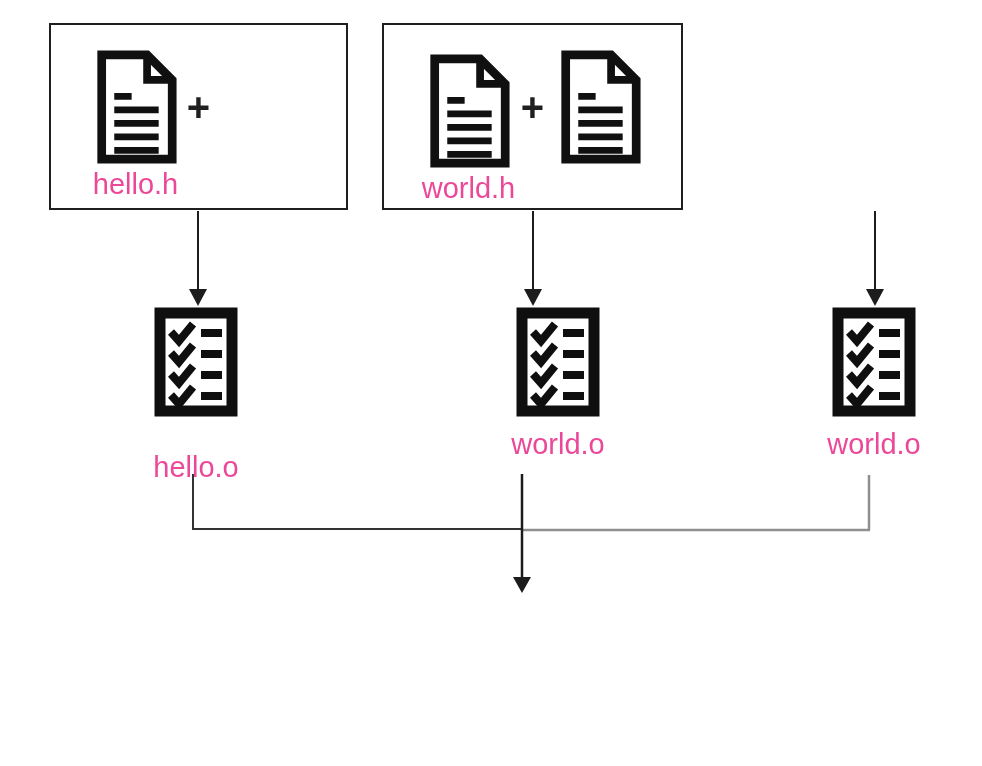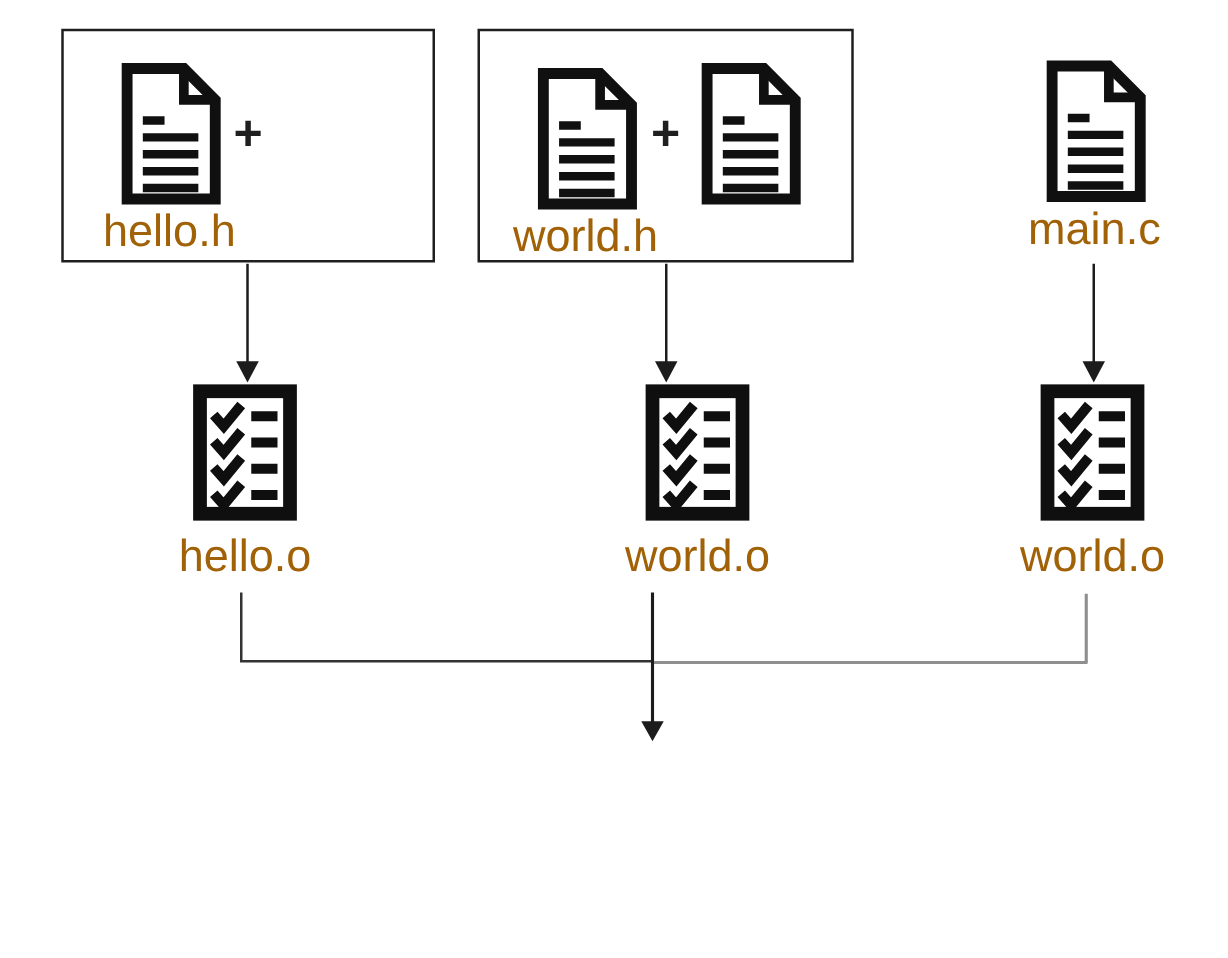--- a/index.html
+++ b/index.html
@@ -16,22 +16,22 @@
     border:2px solid #1f1f1f;
     background:#ffffff;
     box-sizing:content-box;
   }
   .file-unit{
     position:absolute;
     display:flex;flex-direction:column;align-items:center;
   }
   .file-label{
     margin-top:3px;
-    font-size:36px;line-height:33px;
-    color:#a16207;white-space:nowrap;text-align:center;
+    font-size:29px;line-height:33px;
+    color:#ec4899;white-space:nowrap;text-align:center;
   }
   .plus{
     position:absolute;left:0;right:0;text-align:center;
     font-size:40px;font-weight:700;color:#1f1f1f;line-height:40px;
   }
   .obj-label{margin-top:11px;}
   .out-label{margin-top:19px;}
 </style>
 </head>
 <body>
@@ -99,34 +99,22 @@
         <path d="M56 6 V32 H82" fill="none" stroke="#101010" stroke-width="8"></path>
         <path d="M22 49 H40" stroke="#101010" stroke-width="7"></path>
         <path d="M22 63 H68" stroke="#101010" stroke-width="7"></path>
         <path d="M22 77 H68" stroke="#101010" stroke-width="7"></path>
         <path d="M22 91 H68" stroke="#101010" stroke-width="7"></path>
         <path d="M22 105 H68" stroke="#101010" stroke-width="7"></path>
       </svg>
     </div>
   </div>
 
-  <div class="file-unit" style="left:833px;top:47px;width:85px;">
-    <svg width="85" height="116" viewBox="0 0 88 120">
-      <path d="M9 6 H56 L82 32 V114 H9 Z" fill="#ffffff" stroke="#101010" stroke-width="9" stroke-linejoin="miter"></path>
-      <path d="M56 6 V32 H82" fill="none" stroke="#101010" stroke-width="8"></path>
-      <path d="M22 49 H40" stroke="#101010" stroke-width="7"></path>
-      <path d="M22 63 H68" stroke="#101010" stroke-width="7"></path>
-      <path d="M22 77 H68" stroke="#101010" stroke-width="7"></path>
-      <path d="M22 91 H68" stroke="#101010" stroke-width="7"></path>
-      <path d="M22 105 H68" stroke="#101010" stroke-width="7"></path>
-    </svg>
-    <div class="file-label">main.c</div>
-  </div>
 
-  <div class="file-unit" style="left:154px;top:307px;width:84px;">
+  <div class="file-unit" style="left:154px;top:307px;width:84px;gap:23px;">
     <svg width="84" height="110" viewBox="0 0 84 110">
       <rect x="6" y="6" width="72" height="98" fill="#ffffff" stroke="#0f0f0f" stroke-width="11"></rect>
       <g stroke="#0f0f0f" stroke-width="8" fill="none">
         <path d="M17 25 l8 9 l14 -17"></path>
           <path d="M47 26 H68"></path>
         <path d="M17 46 l8 9 l14 -17"></path>
           <path d="M47 47 H68"></path>
         <path d="M17 67 l8 9 l14 -17"></path>
           <path d="M47 68 H68"></path>
         <path d="M17 88 l8 9 l14 -17"></path>

